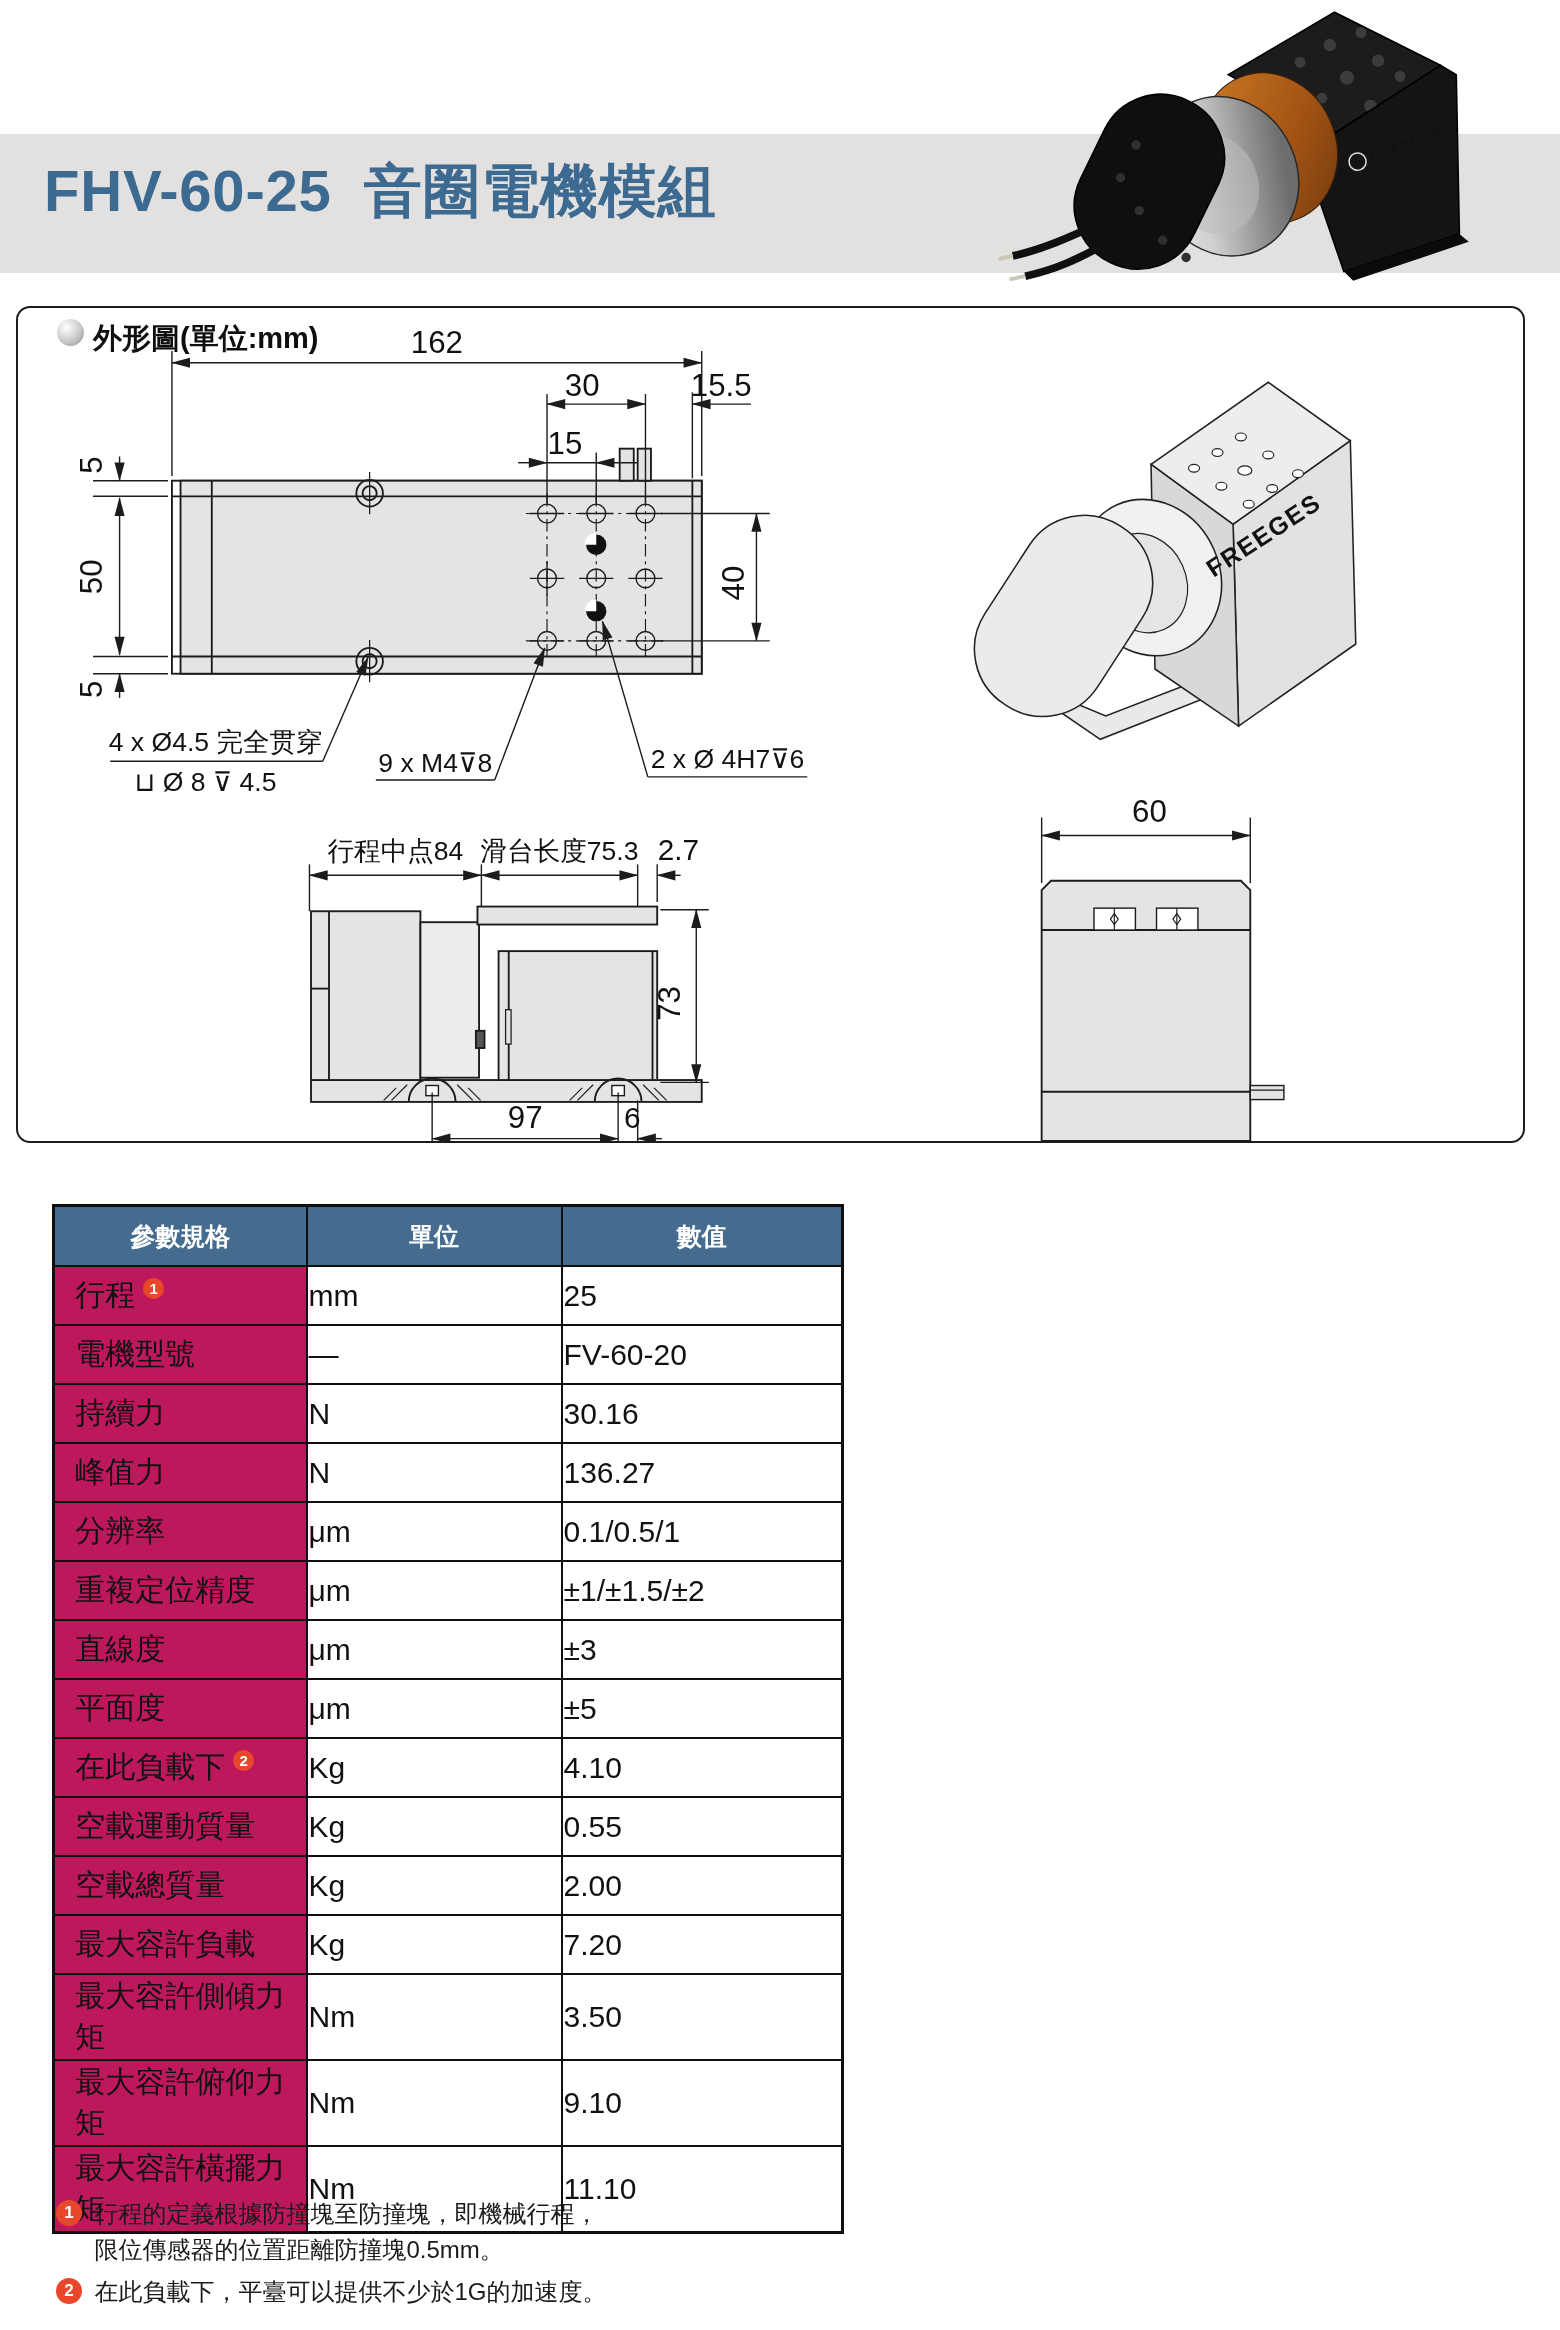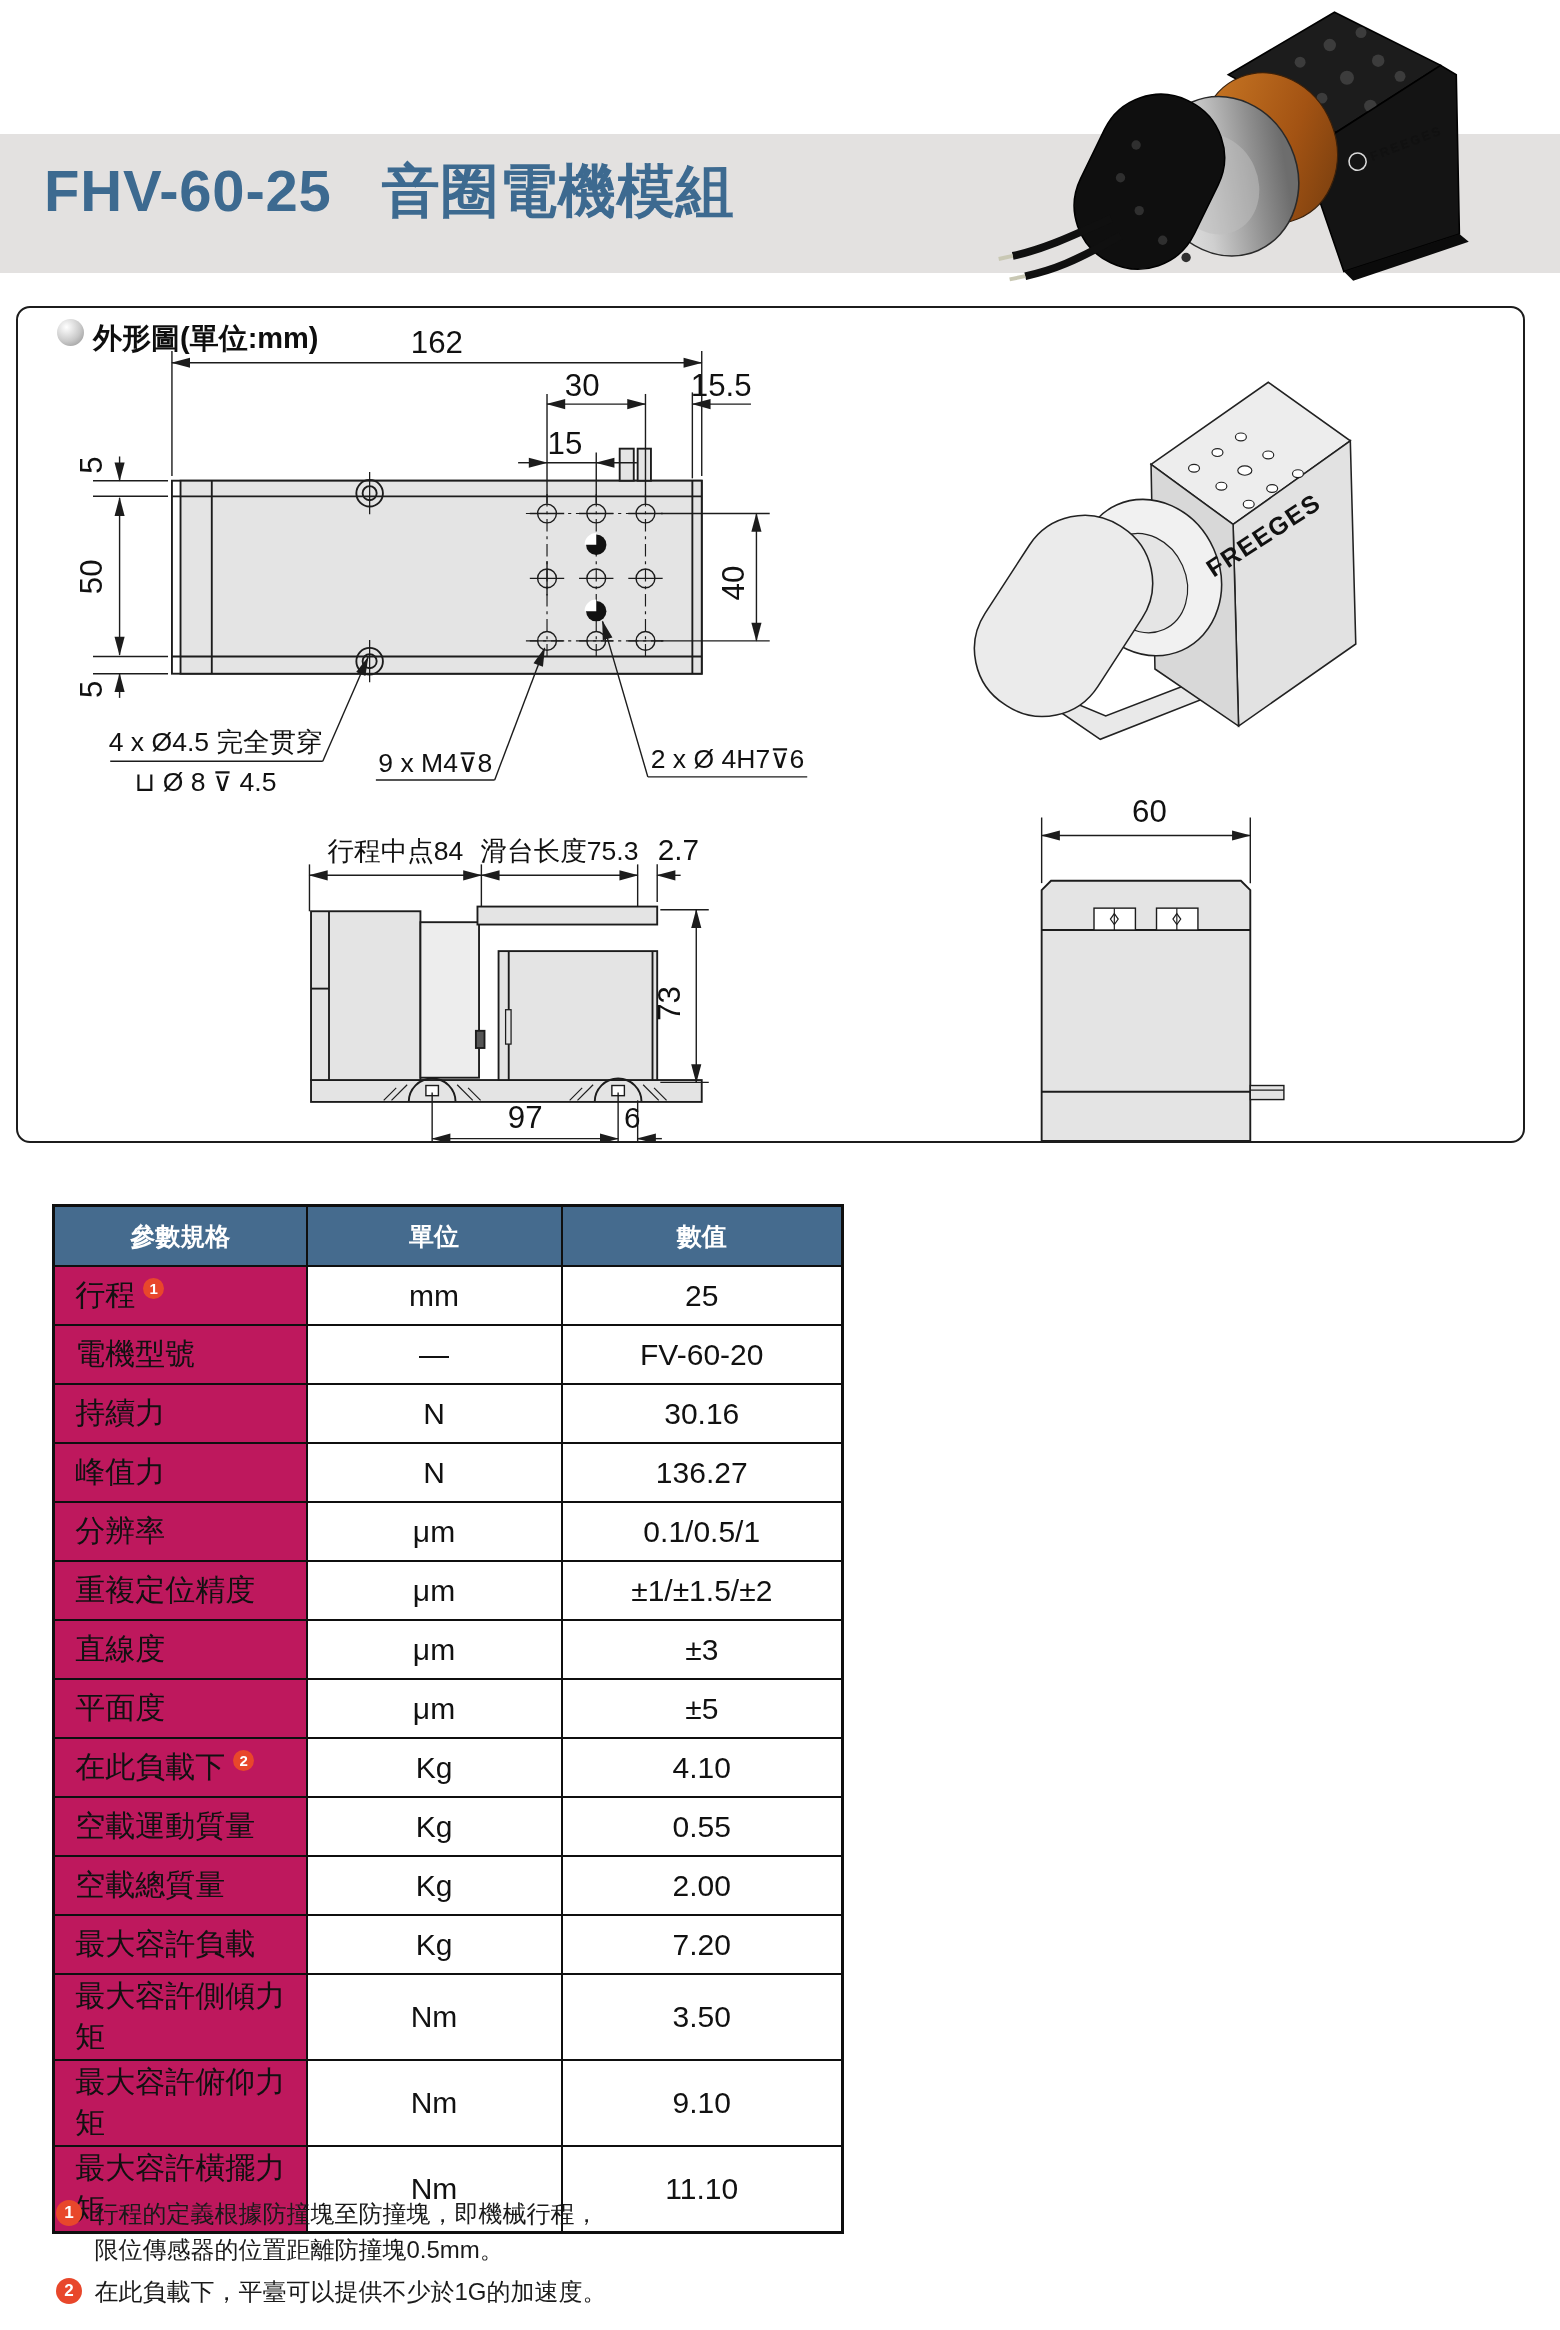--- a/index.html
+++ b/index.html
@@ -5,39 +5,39 @@
   html,body{margin:0;padding:0;}
   body{
     width:1561px;height:2330px;position:relative;background:#ffffff;
     font-family:"Liberation Sans",sans-serif;color:#111;
     -webkit-font-smoothing:antialiased;
   }
   
   .band{position:absolute;left:0;top:134px;width:1561px;height:139px;background:#e3e1e0;}
   .title{position:absolute;left:44px;top:153px;font-size:58px;font-weight:800;
          color:#3d6a90;letter-spacing:0.8px;white-space:nowrap;z-index:1;}
-  .title .product{margin-left:50px;font-family:Liberation Serif, serif;}
+  .title .product{margin-left:32px;font-family:Liberation Serif, serif;}
   .photo{position:absolute;left:994px;top:6.3px;width:531px;height:278px;z-index:2;}
   
   .panel{position:absolute;left:15.6px;top:306px;width:1505px;height:833px;
          border:2.3px solid #1c1c1c;border-radius:14px;background:#fff;}
   .panel svg.draw{position:absolute;left:0;top:0;width:1505px;height:833px;}
   .sec-label{position:absolute;left:39px;top:11px;display:flex;align-items:flex-start;gap:9.4px;
              font-size:29px;font-weight:bold;color:#0e0e0e;z-index:3;}
   .sphere{width:27px;height:27px;border-radius:50%;
           background:radial-gradient(circle at 35% 30%, #ffffff, #c9c9c9 55%, #8b8b8b);}
   svg text{font-family:"Liberation Sans",sans-serif;fill:#111;}
   
   table.spec{position:absolute;left:52px;top:1204px;width:788px;
              border-collapse:collapse;table-layout:fixed;border:3.9px solid #0f0f0f;}
   table.spec th{background:#456b8e;color:#ffffff;font-size:25px;font-weight:bold;
                 height:56px;border:2.3px solid #0f0f0f;font-family:Liberation Mono, monospace;}
   table.spec td{border:2.3px solid #0f0f0f;height:55px;font-size:30px;}
   td.param{background:#be185d;text-align:left;padding-left:20.3px;}
-  td.unit,td.value{background:#ffffff;text-align:center;}
+  td.unit,td.value{background:#ffffff;text-align:left;}
   .pbadge{display:inline-block;min-width:21px;height:21px;border-radius:50%;
           background:#e8472b;color:#fff;font-size:15px;line-height:21px;text-align:center;
           font-weight:bold;margin-left:7.8px;position:relative;top:-11px;}
   .pbadge:empty{display:none;}
   
   .footnotes{position:absolute;left:56px;top:2196px;font-size:24px;color:#1a1a1a;}
   .fn{display:flex;gap:12.5px;align-items:flex-start;margin-bottom:6.3px;}
   .fnbadge{flex:0 0 auto;width:26px;height:26px;border-radius:50%;background:#e8472b;
            color:#fff;font-size:17px;line-height:26px;text-align:center;font-weight:bold;margin-top:3.9px;}
   .fn .lines{line-height:1.5;}

